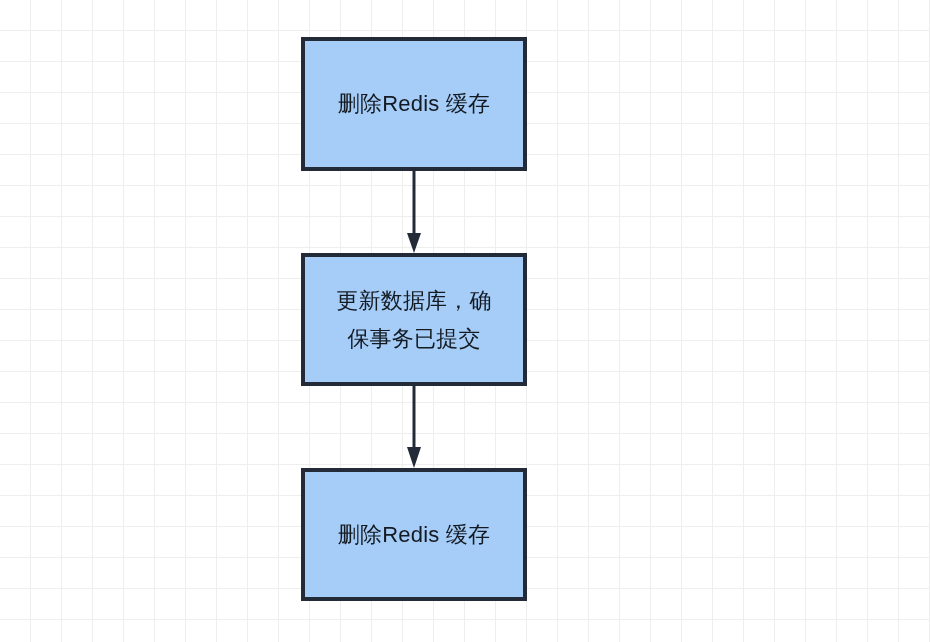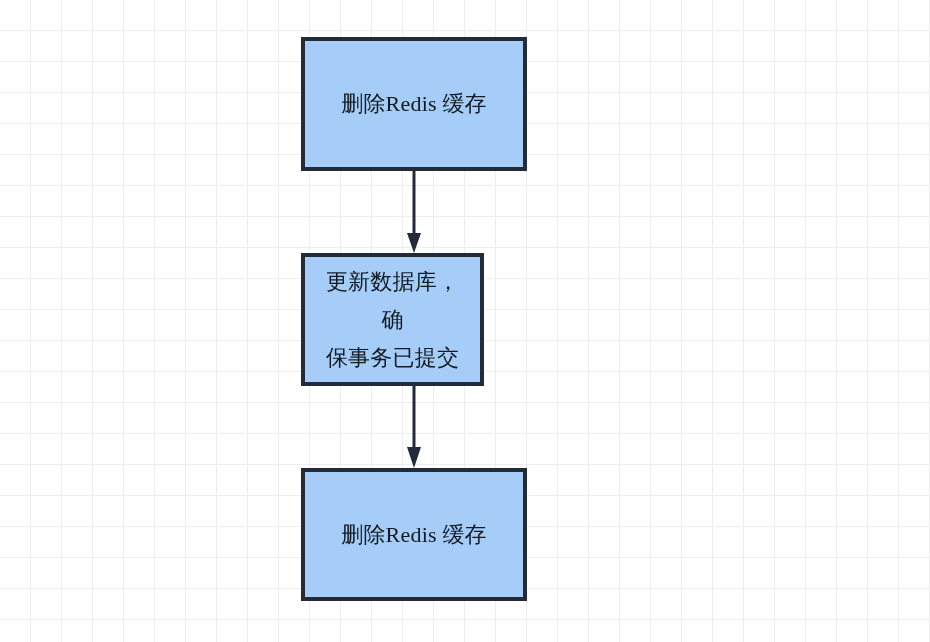--- a/index.html
+++ b/index.html
@@ -12,21 +12,21 @@
     position: relative;
     width: 930px;
     height: 642px;
     background-color: #ffffff;
     background-image:
       linear-gradient(to right, #eeeeee 1px, transparent 1px),
       linear-gradient(to bottom, #eeeeee 1px, transparent 1px);
     background-size: 31px 31px;
     background-position: -1px -1px;
     overflow: hidden;
-    font-family: Liberation Serif, serif;
+    font-family: Liberation Sans, sans-serif;
   }
 
   
   .node {
     position: absolute;
     box-sizing: border-box;
     background: #a5cdf8;
     border: 4px solid #232b38;
     display: flex;
     align-items: center;
@@ -37,21 +37,21 @@
   .node-label {
     color: #141a22;
     font-size: 22px;
     line-height: 38px;
     letter-spacing: 0.2px;
     white-space: pre-line;
     padding: 0 18px;
   }
 
   #node-1 { left: 301px; top: 37px;  width: 226px; height: 134px; }
-  #node-2 { left: 301px; top: 253px; width: 183px; height: 133px; }
+  #node-2 { left: 301px; top: 253px; width: 226px; height: 133px; }
   #node-3 { left: 301px; top: 468px; width: 226px; height: 133px; }
 
   
   .connector {
     position: absolute;
     left: 0;
     top: 0;
     overflow: visible;
   }
 

